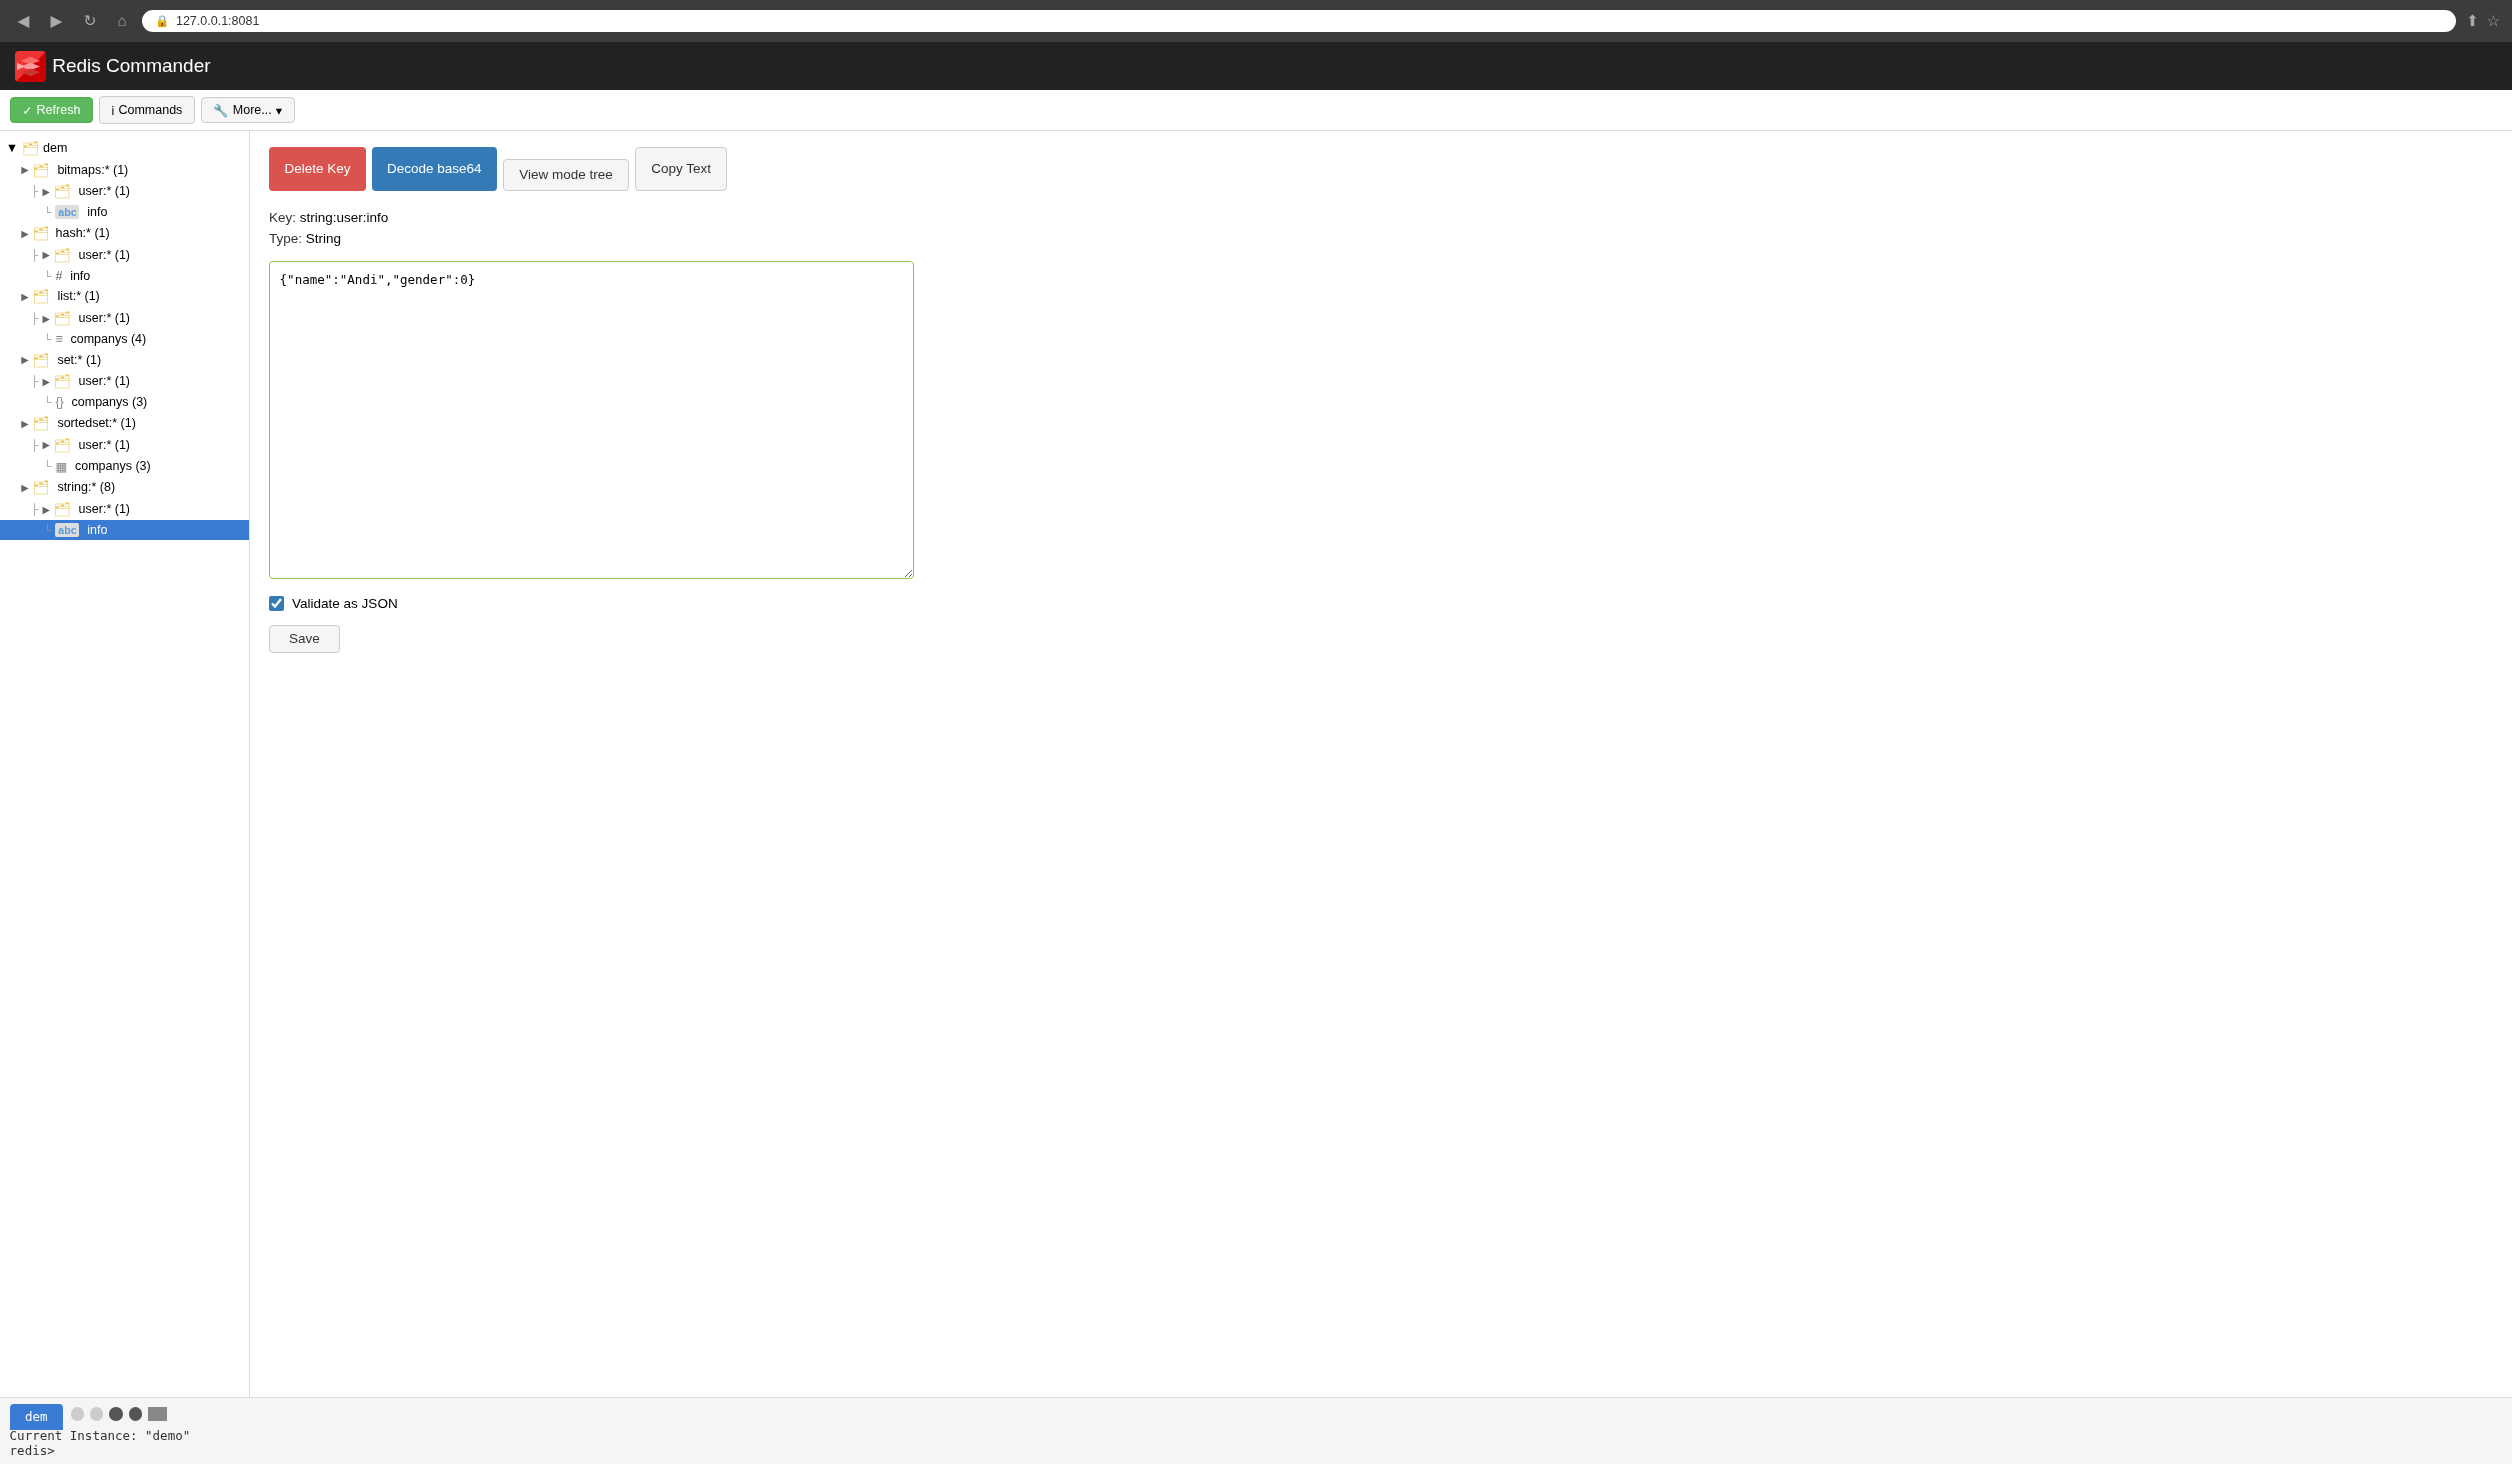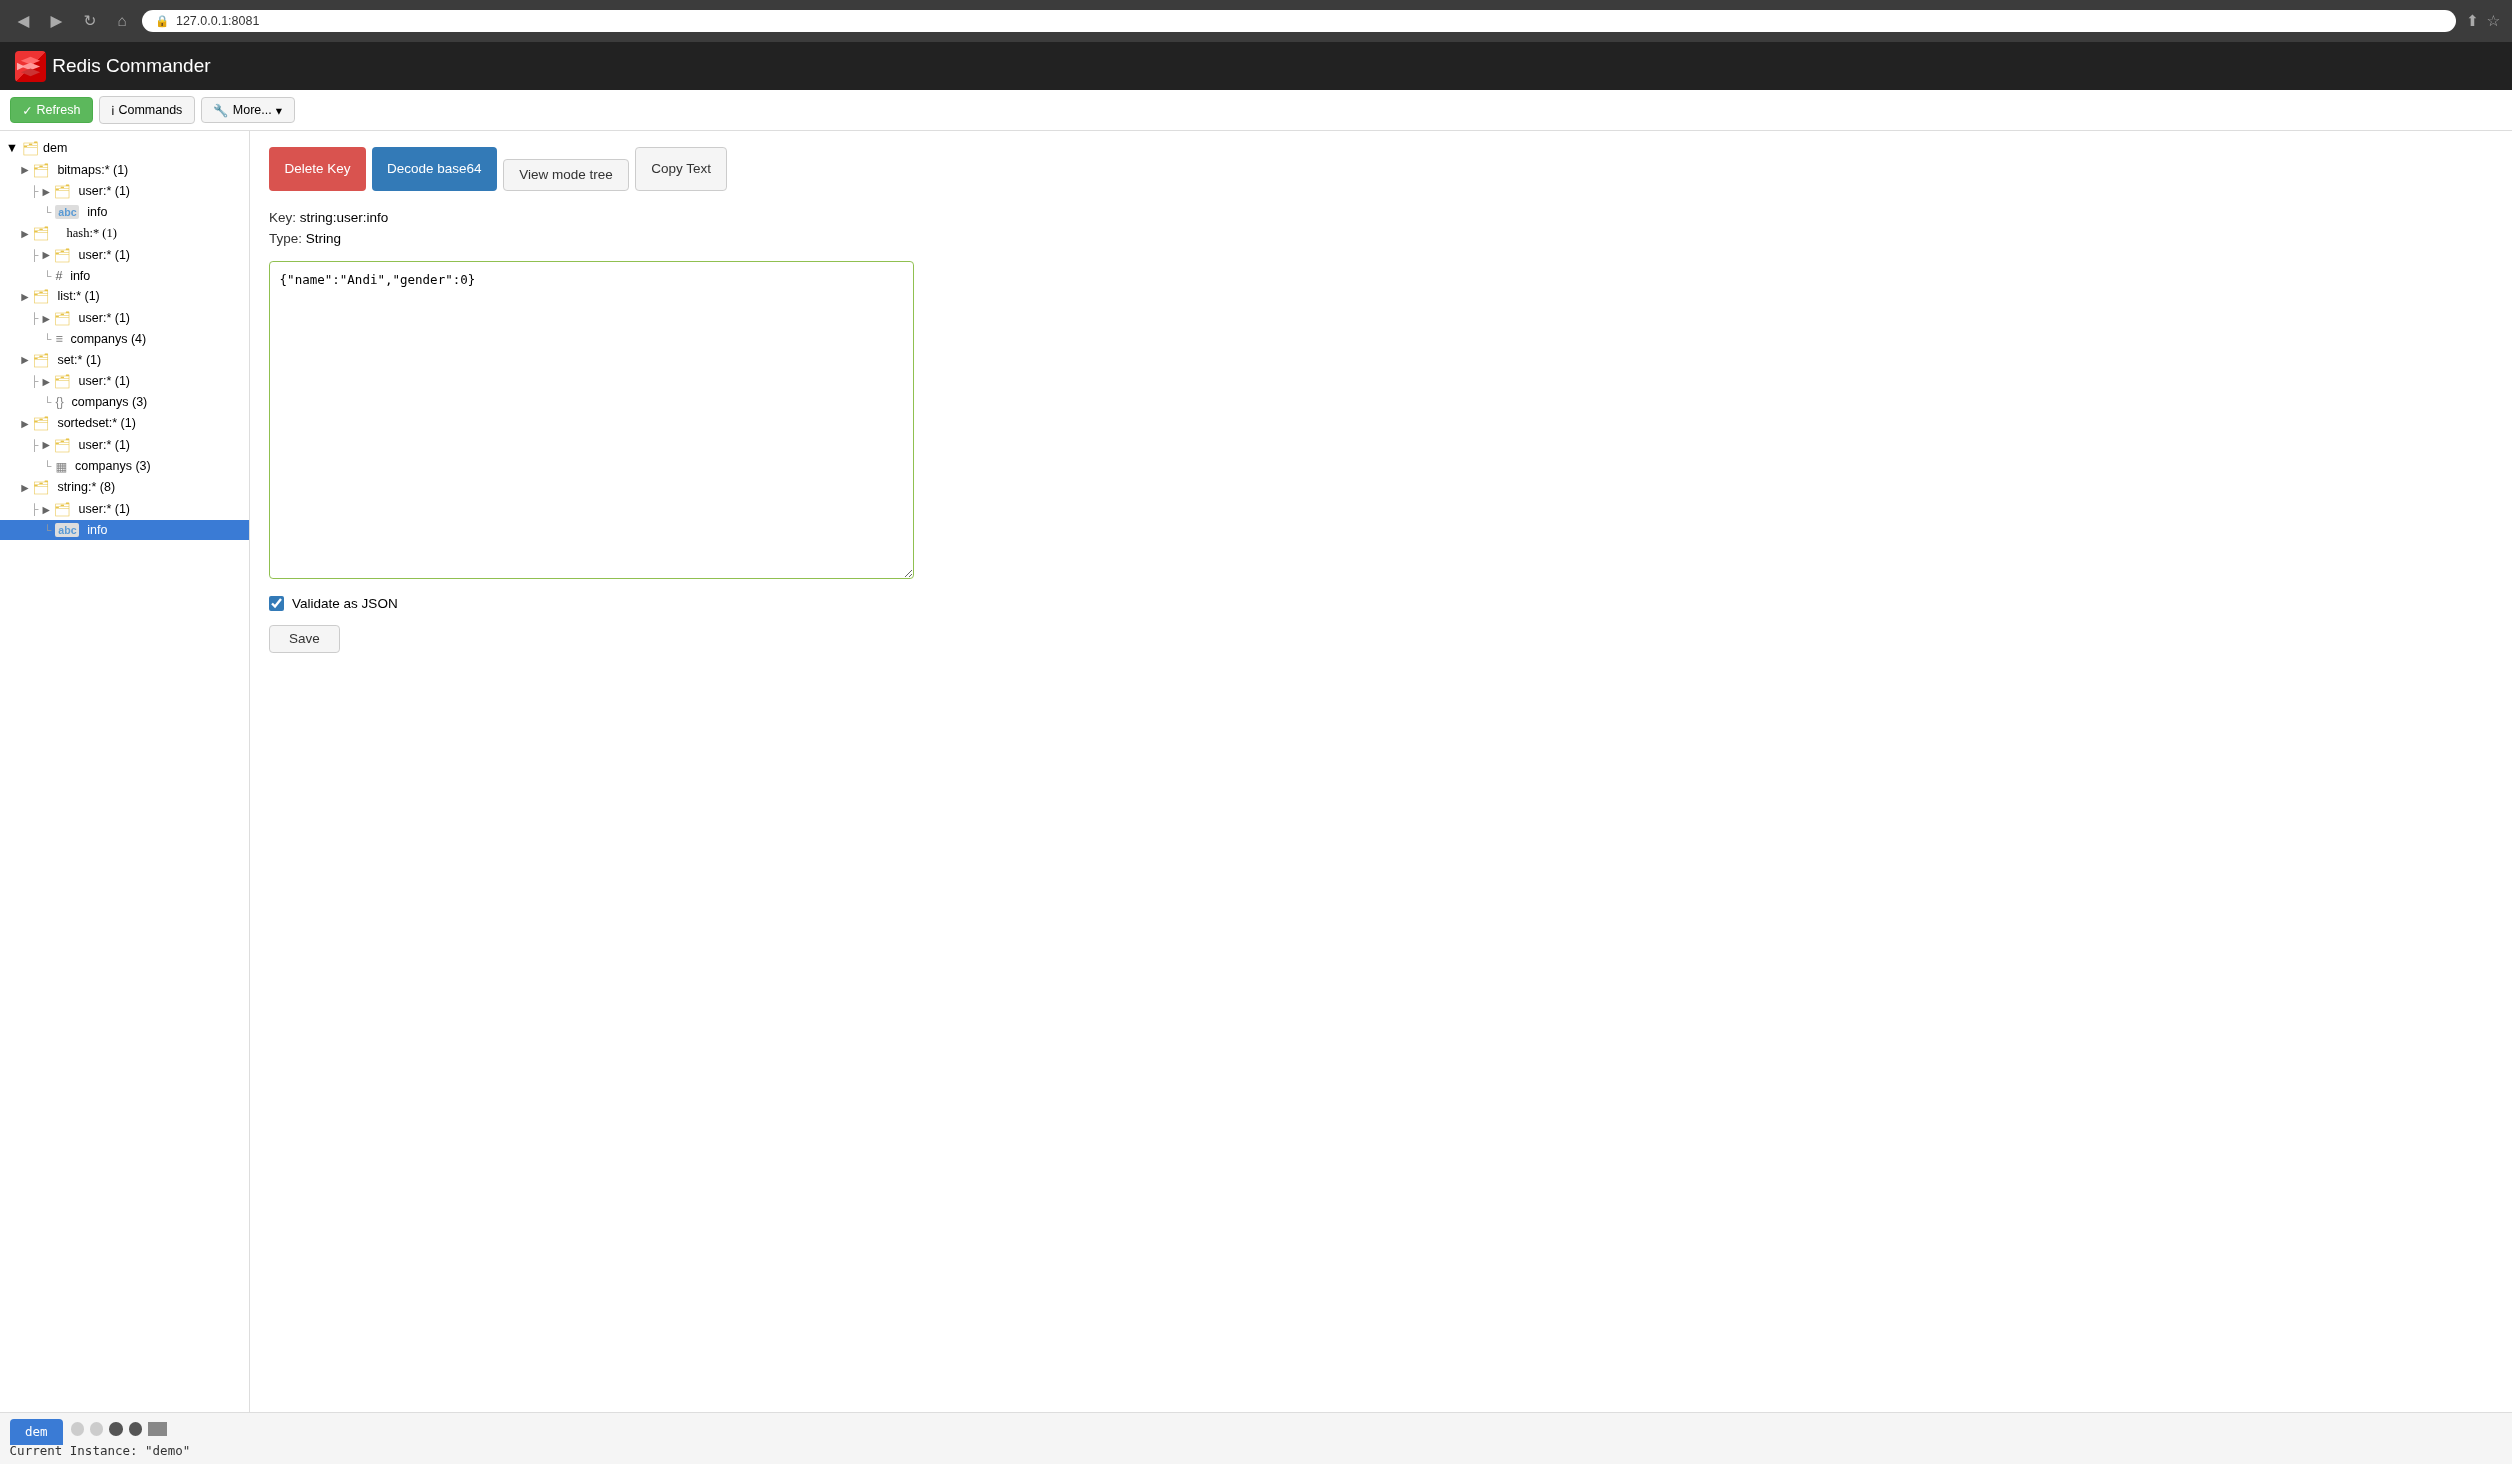--- a/index.html
+++ b/index.html
@@ -325,21 +325,21 @@
         <div class="tree-item indent-3">
       <span style="color:#999;font-size:10.6px;">└</span>
 
       <span><span style="color:#5b9bd5;font-size:10.6px;font-weight:bold;background:#ddd;padding:1px 2.9px;border-radius:1.9px;">abc</span></span>
       <span style="margin-left:3.9px;">info</span>
     </div>
         <div class="tree-item indent-1">
       <span style="color:#999;font-size:10.6px;"></span>
       <span style="font-size:9.6px;color:#666;">▶</span>
       <span><span style="color:#e8c44a;font-size:13.5px;">🗂</span></span>
-      <span style="margin-left:13px;font-family:Liberation Serif, serif;">hash:* (1)</span>
+      <span style="margin-left:2px;">hash:* (1)</span>
     </div>
         <div class="tree-item indent-2">
       <span style="color:#999;font-size:10.6px;">├</span>
       <span style="font-size:9.6px;color:#666;">▶</span>
       <span><span style="color:#e8c44a;font-size:13.5px;">🗂</span></span>
       <span style="margin-left:3.9px;">user:* (1)</span>
     </div>
         <div class="tree-item indent-3">
       <span style="color:#999;font-size:10.6px;">└</span>
 
@@ -463,14 +463,15 @@
     <span class="instance-tab">dem</span>
     <div class="instance-controls">
       <span class="instance-dot"></span>
       <span class="instance-dot"></span>
       <span class="instance-dot dark"></span>
       <span class="instance-dot dark"></span>
       <span class="instance-rect"></span>
     </div>
   </div>
   <div class="redis-prompt">Current Instance: "demo"</div>
+  <div class="redis-prompt">redis&gt;</div>
 </div>
 
 
 </body></html>

